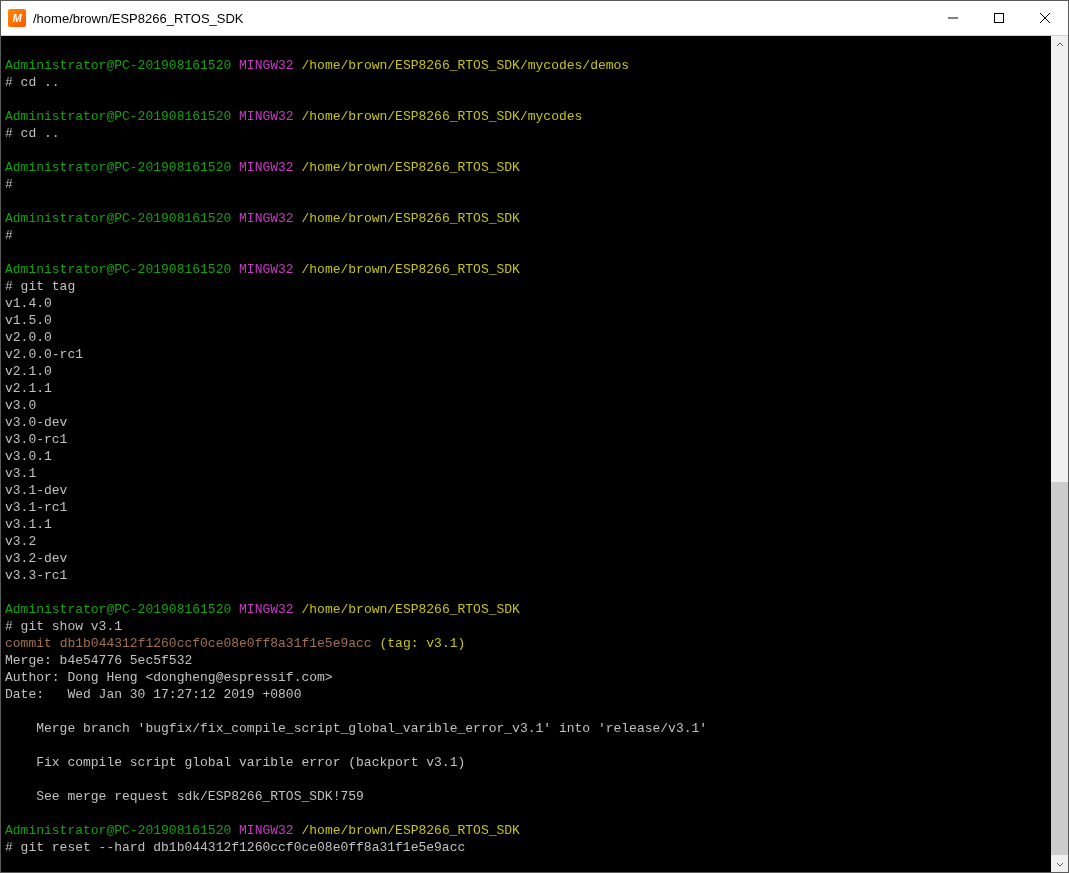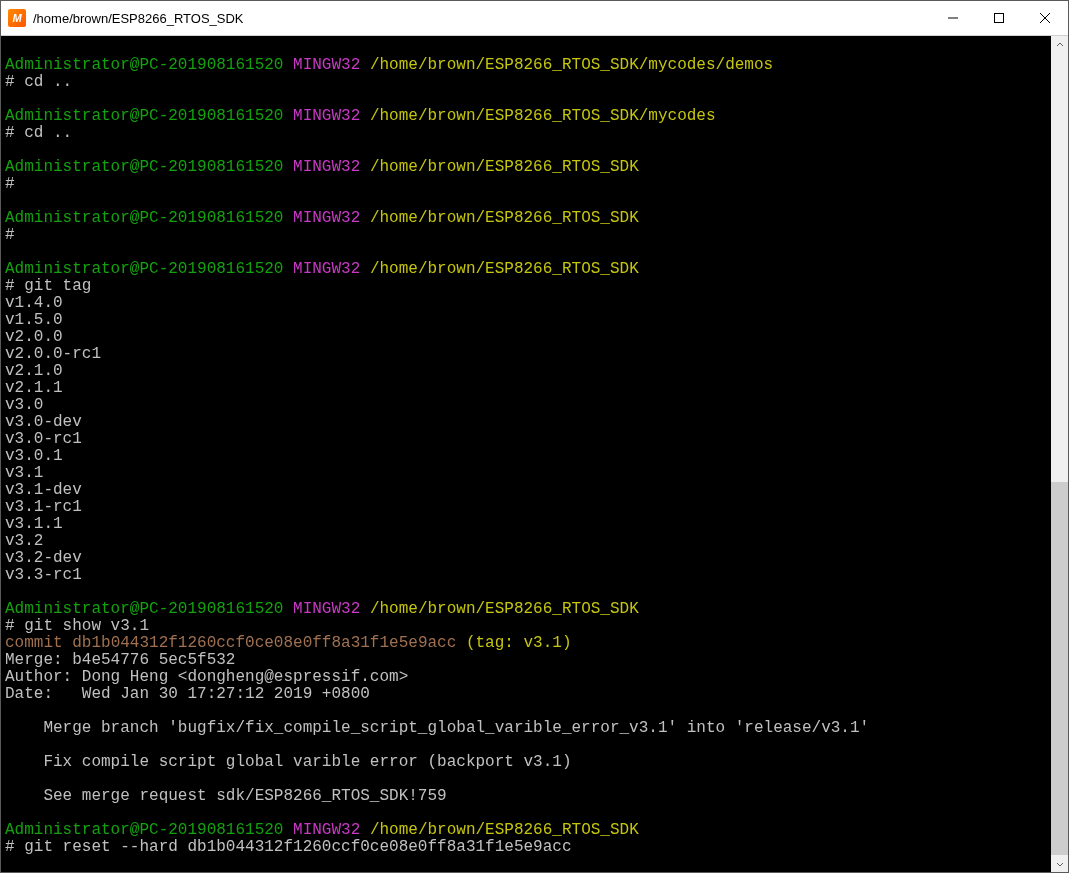--- a/index.html
+++ b/index.html
@@ -5,21 +5,21 @@
 * { margin: 0; padding: 0; box-sizing: border-box; }
 body { font-family: "Segoe UI", Tahoma, sans-serif; background: #fff; overflow: hidden; }
 .window { width: 1069px; height: 873px; border: 1px solid #5a5a5a; display: flex; flex-direction: column; position: relative; }
 .titlebar { height: 35px; background: #fff; display: flex; align-items: center; border-bottom: 1px solid #d0d0d0; }
 .titlebar-icon { width: 18px; height: 18px; margin: 0 7px; background: linear-gradient(135deg,#ff8a00,#ff5500); border-radius: 2px; position: relative; display: flex; align-items: center; justify-content: center; color: #fff; font-size: 11px; font-weight: bold; font-style: italic; }
 .titlebar-title { flex: 0 0 auto; font-size: 13px; color: #000; }
 .titlebar-spacer { flex: 1; }
 .win-btn { width: 46px; height: 35px; display: flex; align-items: center; justify-content: center; }
 .win-btn svg { display: block; }
 .content-wrap { flex: 1; display: flex; background: #000; min-height: 0; }
-.terminal { flex: 1; background: #000; color: #c0c0c0; font-family: Consolas, "Courier New", monospace; font-size: 16px; line-height: 17px; padding: 4px 4px 2px 4px; white-space: pre; overflow: hidden; }
+.terminal { flex: 1; background: #000; color: #c0c0c0; font-family: Consolas, "Courier New", monospace; font-size: 13px; line-height: 17px; padding: 4px 4px 2px 4px; white-space: pre; overflow: hidden; }
 .scrollbar { width: 17px; background: #f0f0f0; position: relative; display: flex; flex-direction: column; }
 .sb-arrow { width: 17px; height: 17px; display: flex; align-items: center; justify-content: center; color: #606060; font-size: 9px; background: #f0f0f0; }
 .sb-track { flex: 1; background: #f0f0f0; position: relative; }
 .sb-thumb { position: absolute; left: 0; right: 0; background: #cdcdcd; top: 53.5%; bottom: 0; }
 .g { color: #13a10e; }
 .m { color: #c839c5; }
 .y { color: #c5c510; }
 .br { color: #a07050; }
 .w { color: #c0c0c0; }
 </style>

